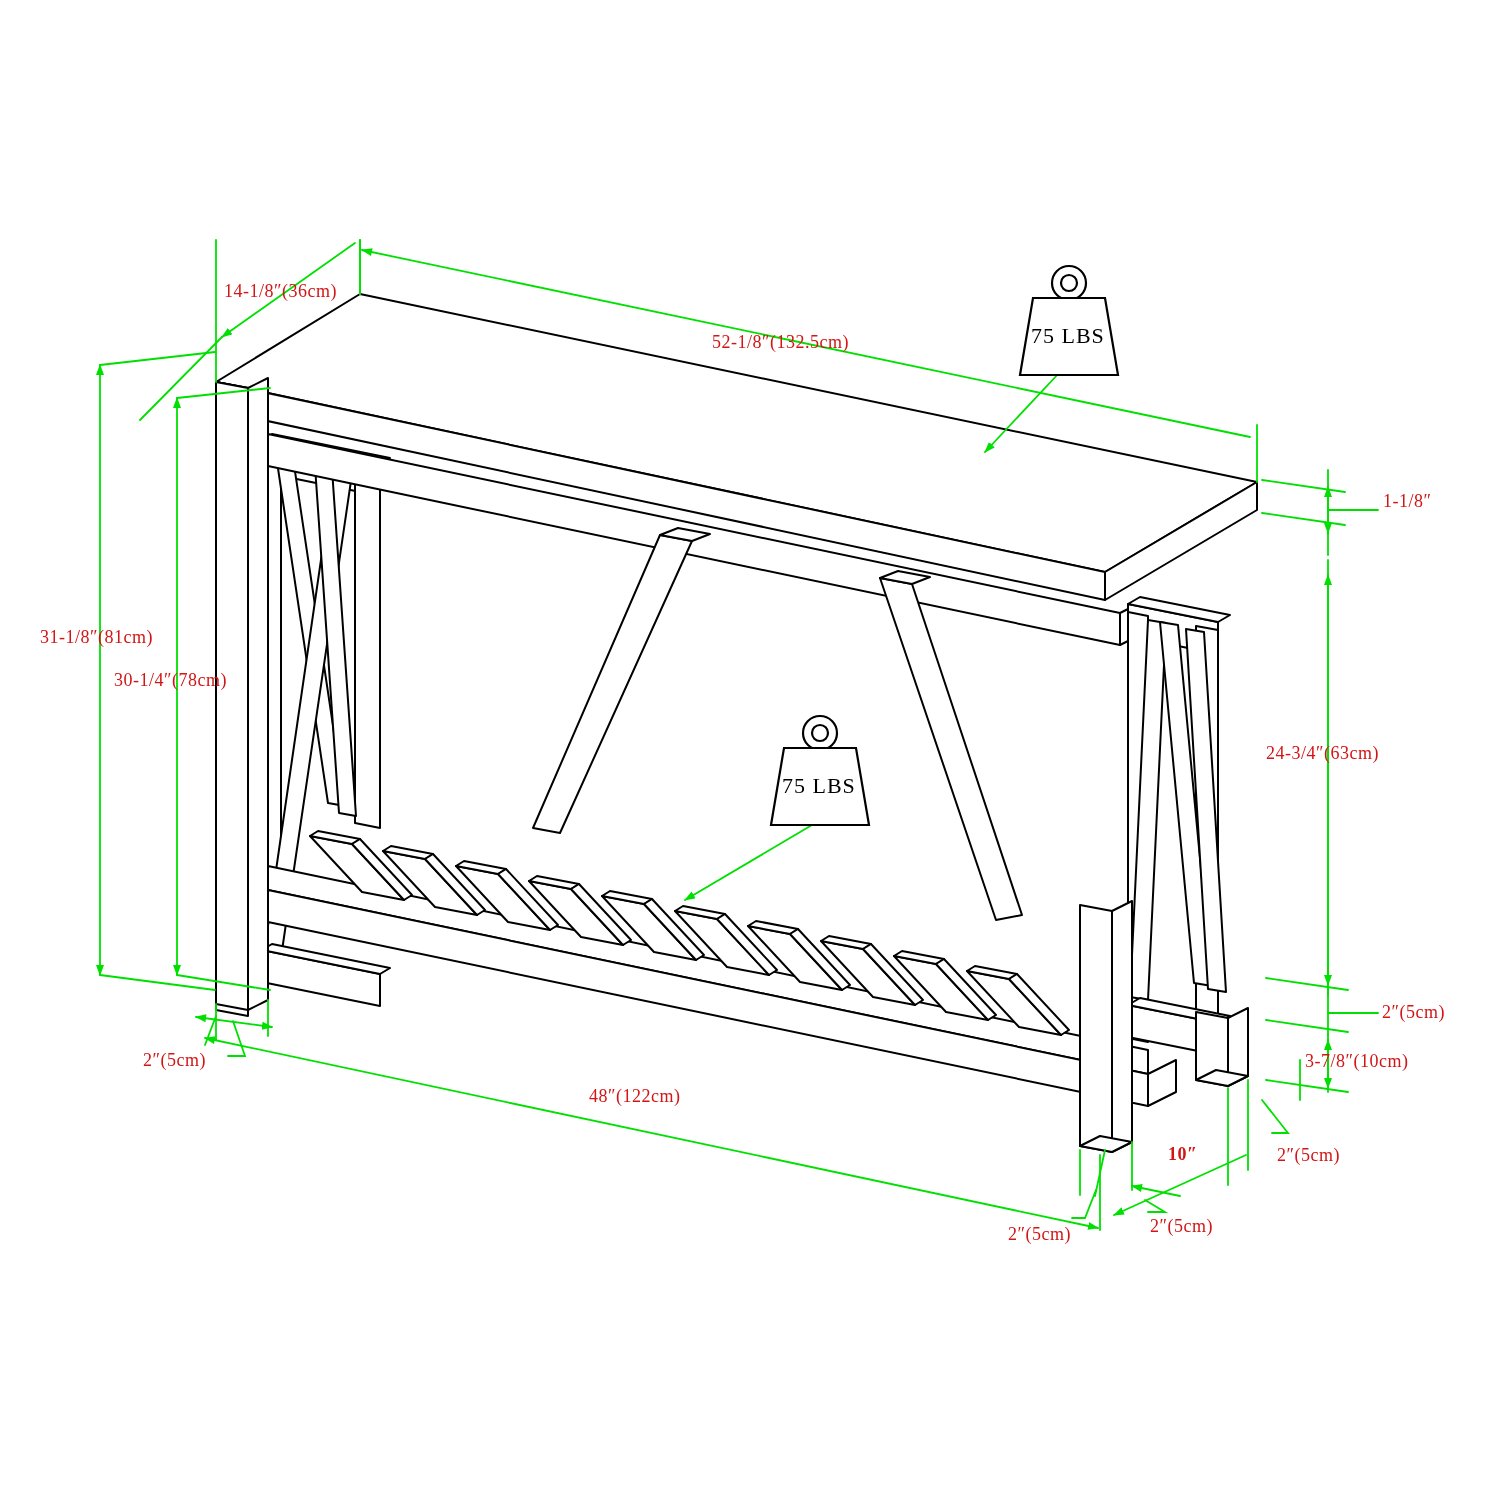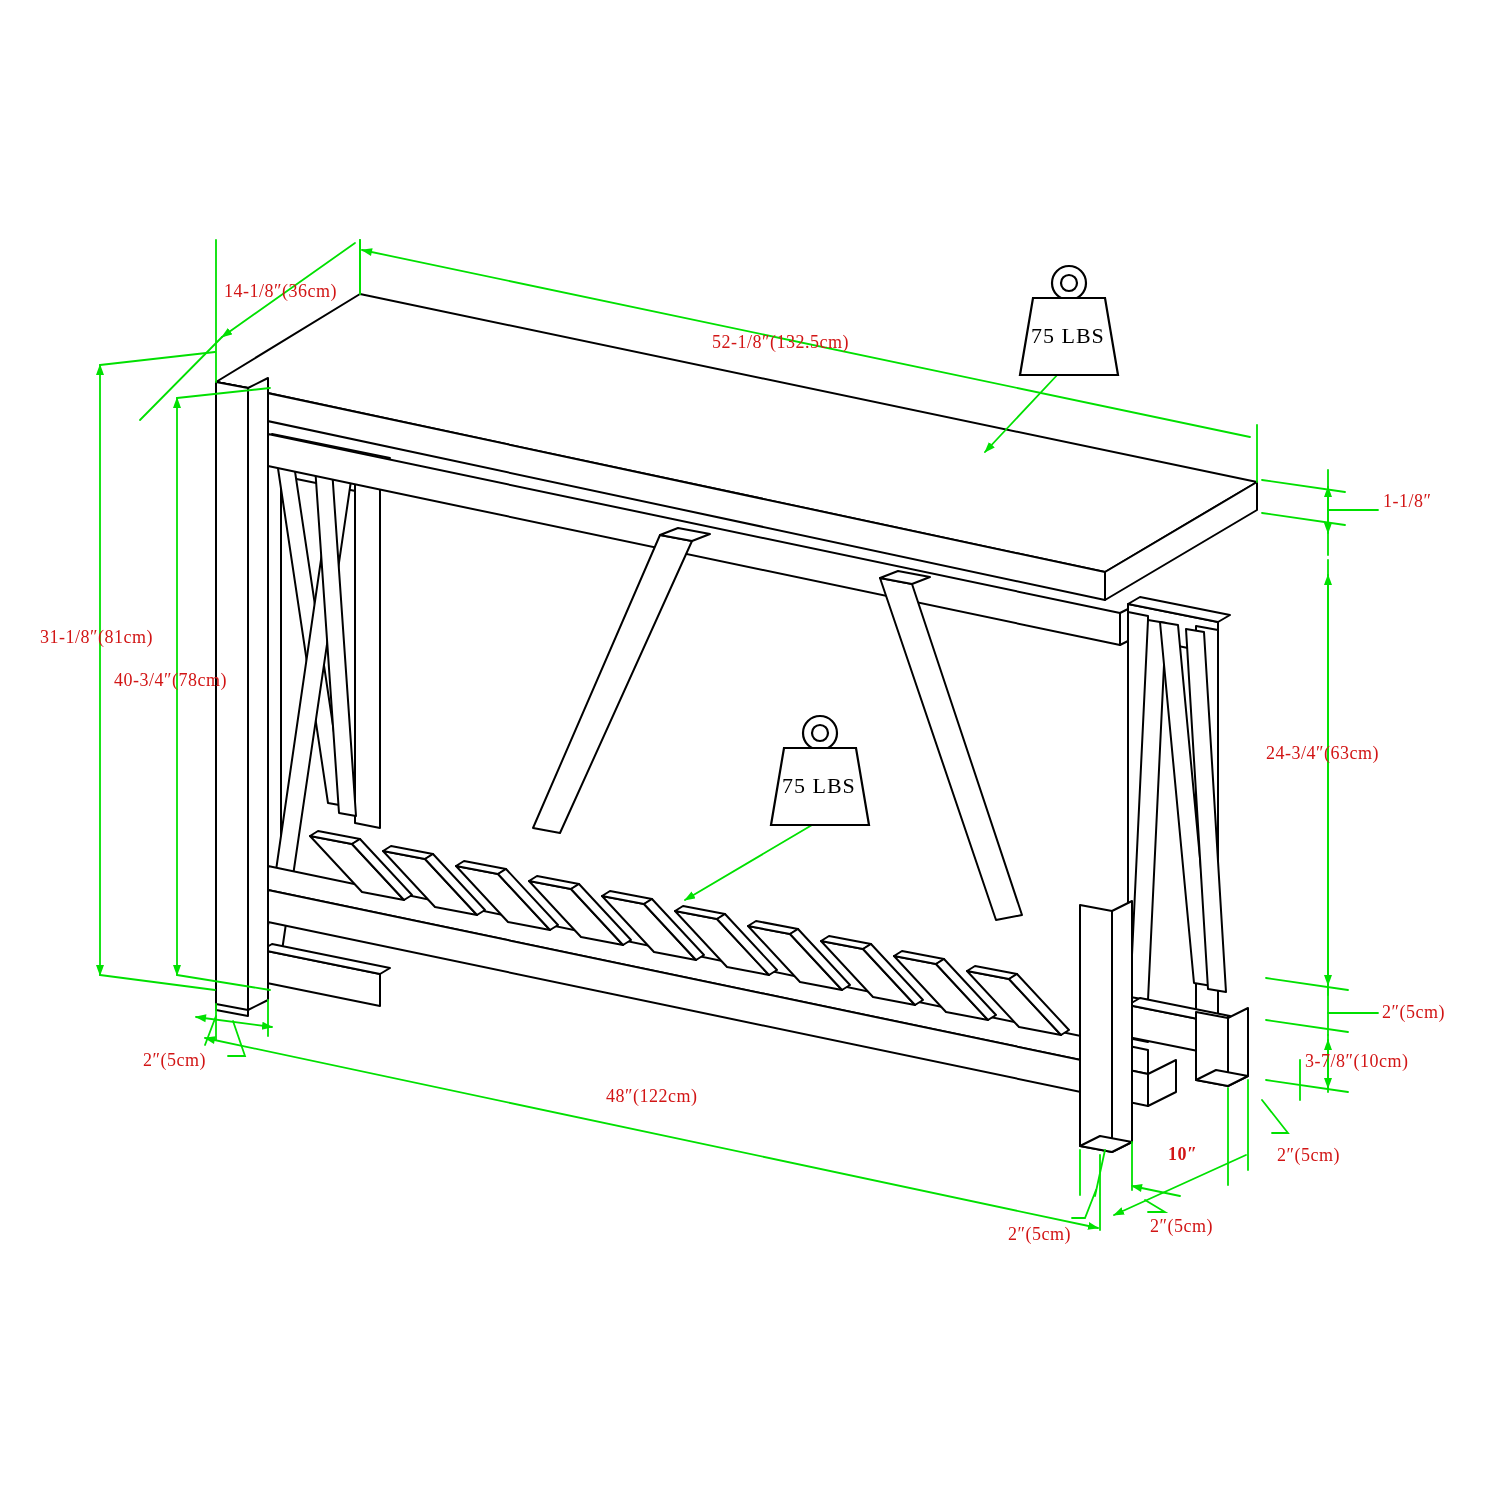--- a/index.html
+++ b/index.html
@@ -269,27 +269,27 @@
         <circle cx="820" cy="733" r="17"></circle>
         <circle cx="820" cy="733" r="8" fill="#ffffff"></circle>
         <polygon points="784,748 856,748 869,825 771,825"></polygon>
       </g>
     </g>
   </svg>
 
   <div class="dim-text" style="left:224px; top:282px;">14-1/8″(36cm)</div>
   <div class="dim-text" style="left:712px; top:333px;">52-1/8″(132.5cm)</div>
   <div class="dim-text" style="left:40px;  top:628px;">31-1/8″(81cm)</div>
-  <div class="dim-text" style="left:114px; top:671px;">40-3/4″(78cm)</div>
+  <div class="dim-text" style="left:114px; top:671px;">30-1/4″(78cm)</div>
   <div class="dim-text" style="left:1383px;top:492px;text-align:right;">1-1/8″</div>
   <div class="dim-text" style="left:1266px;top:744px;">24-3/4″(63cm)</div>
   <div class="dim-text" style="left:1382px;top:1003px;">2″(5cm)</div>
   <div class="dim-text" style="left:1305px;top:1052px;">3-7/8″(10cm)</div>
   <div class="dim-text" style="left:143px; top:1051px;">2″(5cm)</div>
-  <div class="dim-text" style="left:606px; top:1087px;">48″(122cm)</div>
+  <div class="dim-text" style="left:589px; top:1087px;">48″(122cm)</div>
   <div class="dim-text" style="left:1168px;top:1145px;font-weight:bold;">10″</div>
   <div class="dim-text" style="left:1277px;top:1146px;">2″(5cm)</div>
   <div class="dim-text" style="left:1008px;top:1225px;">2″(5cm)</div>
   <div class="dim-text" style="left:1150px;top:1217px;">2″(5cm)</div>
 
   <div class="weight-text" style="left:1031px; top:325px;">75  LBS</div>
   <div class="weight-text" style="left:782px;  top:775px;">75  LBS</div>
 
 </div>
 

